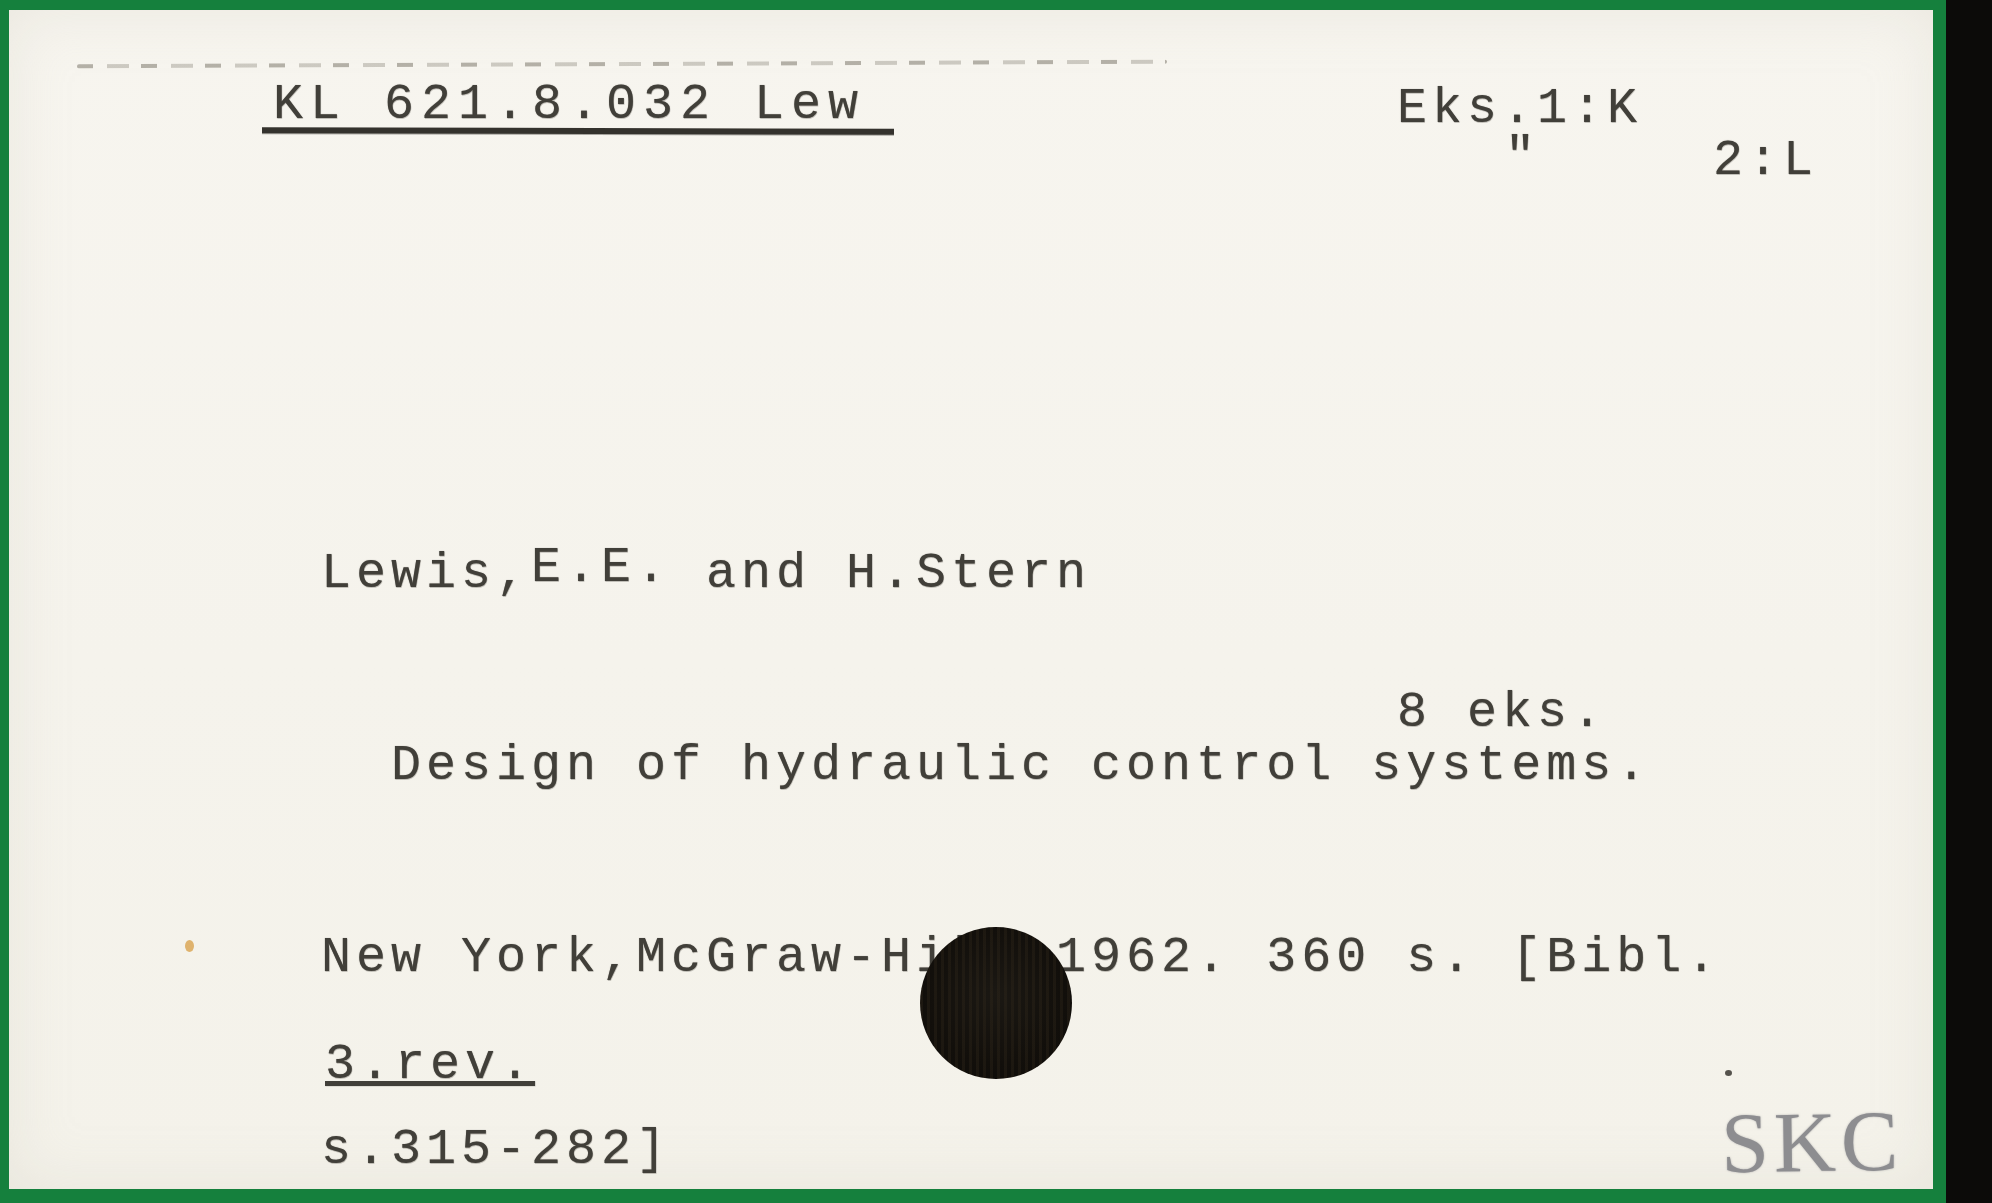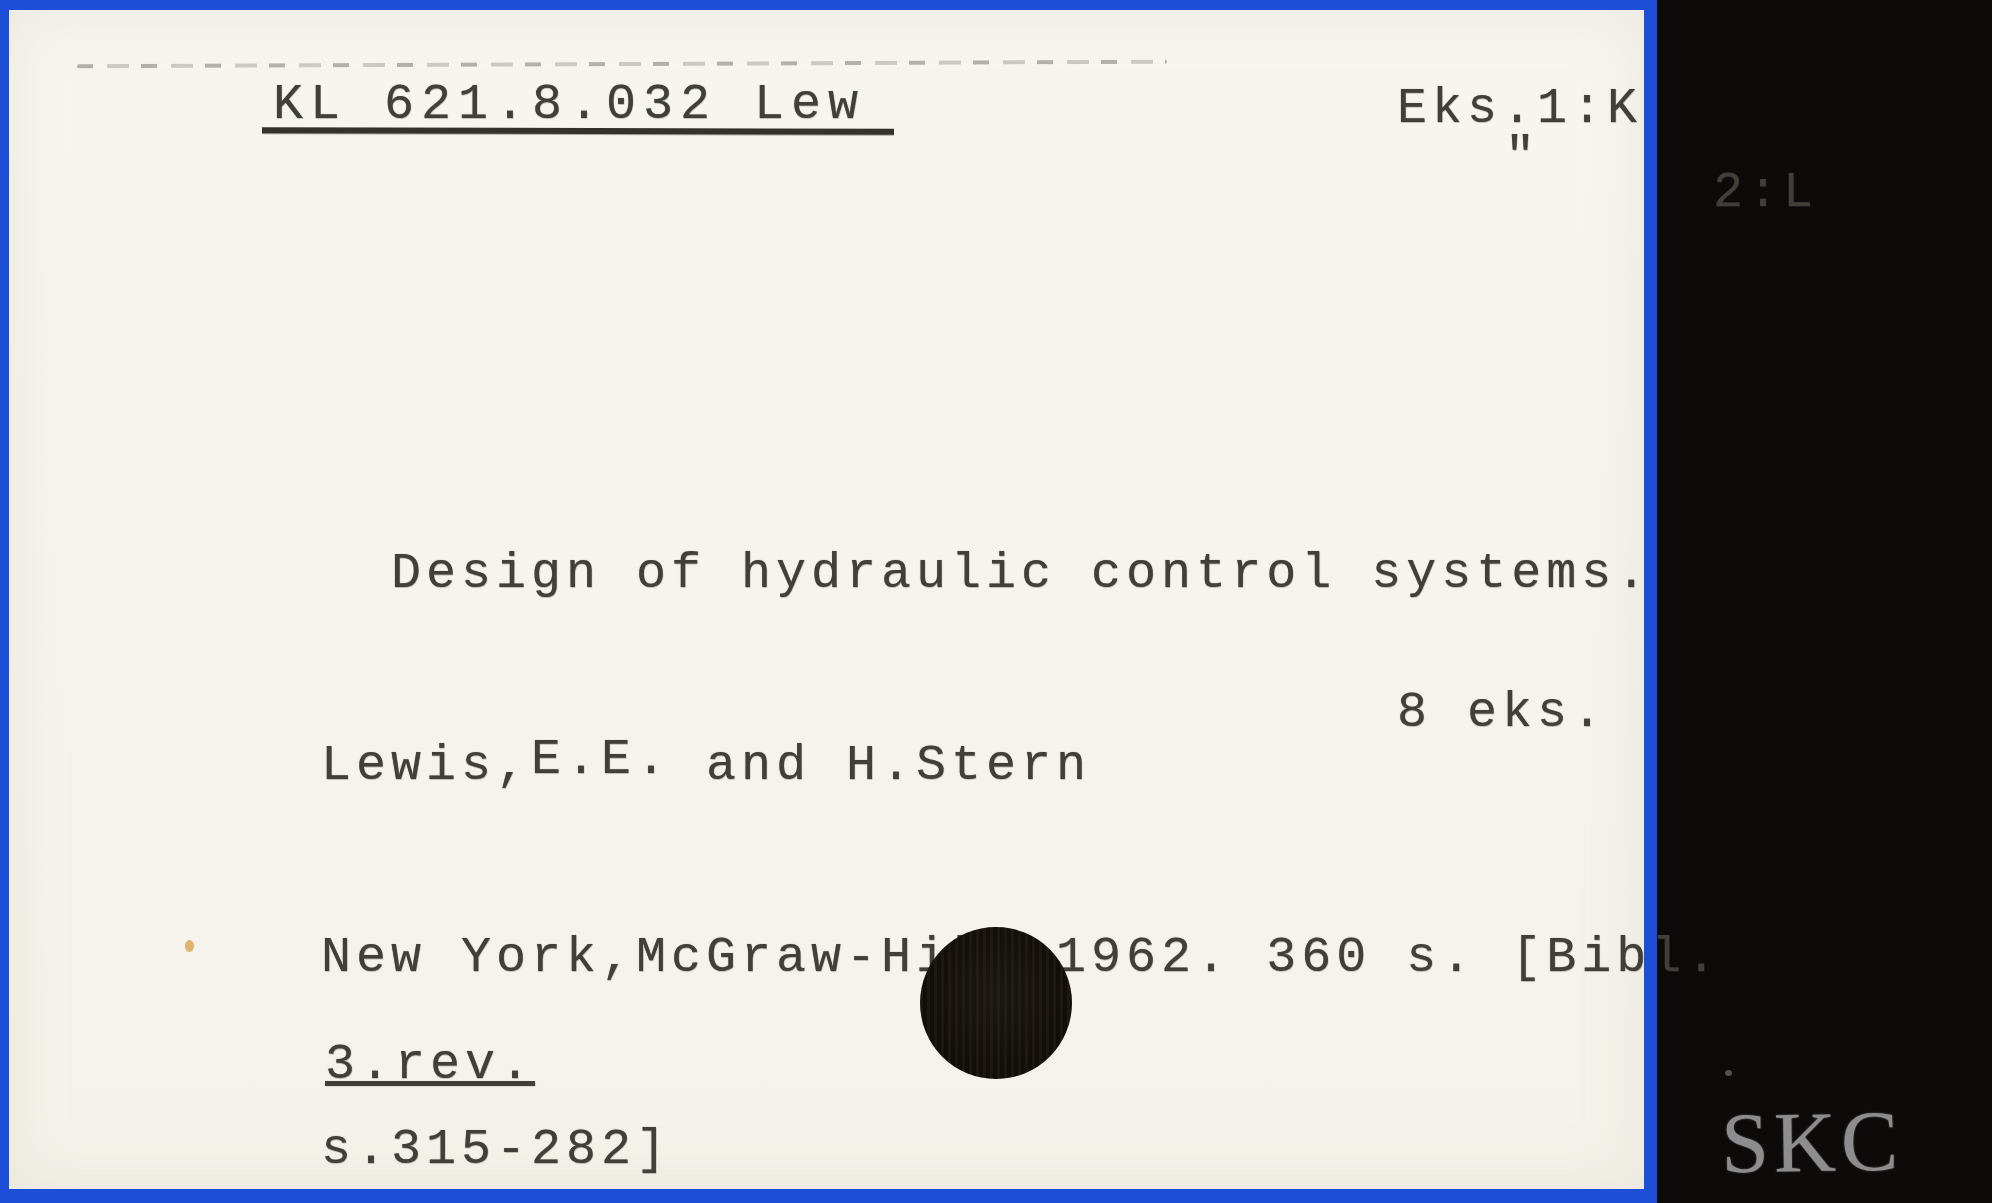--- a/index.html
+++ b/index.html
@@ -4,22 +4,22 @@
 <style>
   html, body { margin: 0; padding: 0; }
   body {
     width: 1992px; height: 1203px;
     background: #0c0b09;
     overflow: hidden;
     font-family: "Liberation Mono", monospace;
   }
   .scan {
     position: relative;
-    width: 1657px; height: 1203px;
-    background: #1d4ed8;
+    width: 1946px; height: 1203px;
+    background: #15803d;
   }
   .card {
     position: absolute;
     left: 9px; top: 10px; right: 13px; bottom: 14px;
     background: linear-gradient(180deg, #f7f5ef 0%, #f5f3ec 55%, #f4f2ea 100%);
     box-shadow: inset 0 0 60px rgba(200,195,180,0.25);
   }
   
   .tw {
     position: absolute;
@@ -95,25 +95,25 @@
 <div class="scan">
   <div class="card">
 
     <div class="streak"></div>
 
     <div class="tw heading" style="left:264px; top:66px;">KL 621.8.032 Lew</div>
     <div class="underline"></div>
 
     <div class="tw" style="left:1388px; top:70px;">Eks.1:K</div>
     <div class="tw" style="left:1496px; top:118px;">"</div>
-    <div class="tw" style="left:1704px; top:122px;margin-top:32px;">2:L</div>
+    <div class="tw" style="left:1704px; top:122px;">2:L</div>
 
     <div class="tw body-block" style="left:312px; top:404px;">
+      <div><span>Lewis,</span><span class="raised">E.E.</span><span> and H.Stern</span></div>
       <div>  Design of hydraulic control systems.</div>
-      <div><span>Lewis,</span><span class="raised">E.E.</span><span> and H.Stern</span></div>
       <div>New York,McGraw-Hill,1962. 360 s. [Bibl.</div>
       <div>s.315-282]</div>
     </div>
 
     <div class="tw" style="left:1388px; top:674px;">8 eks.</div>
 
 
     <div class="tw" style="left:316px; top:1026px;text-decoration:underline;">3.rev.</div>
 
     <div class="stamp">SKC</div>

